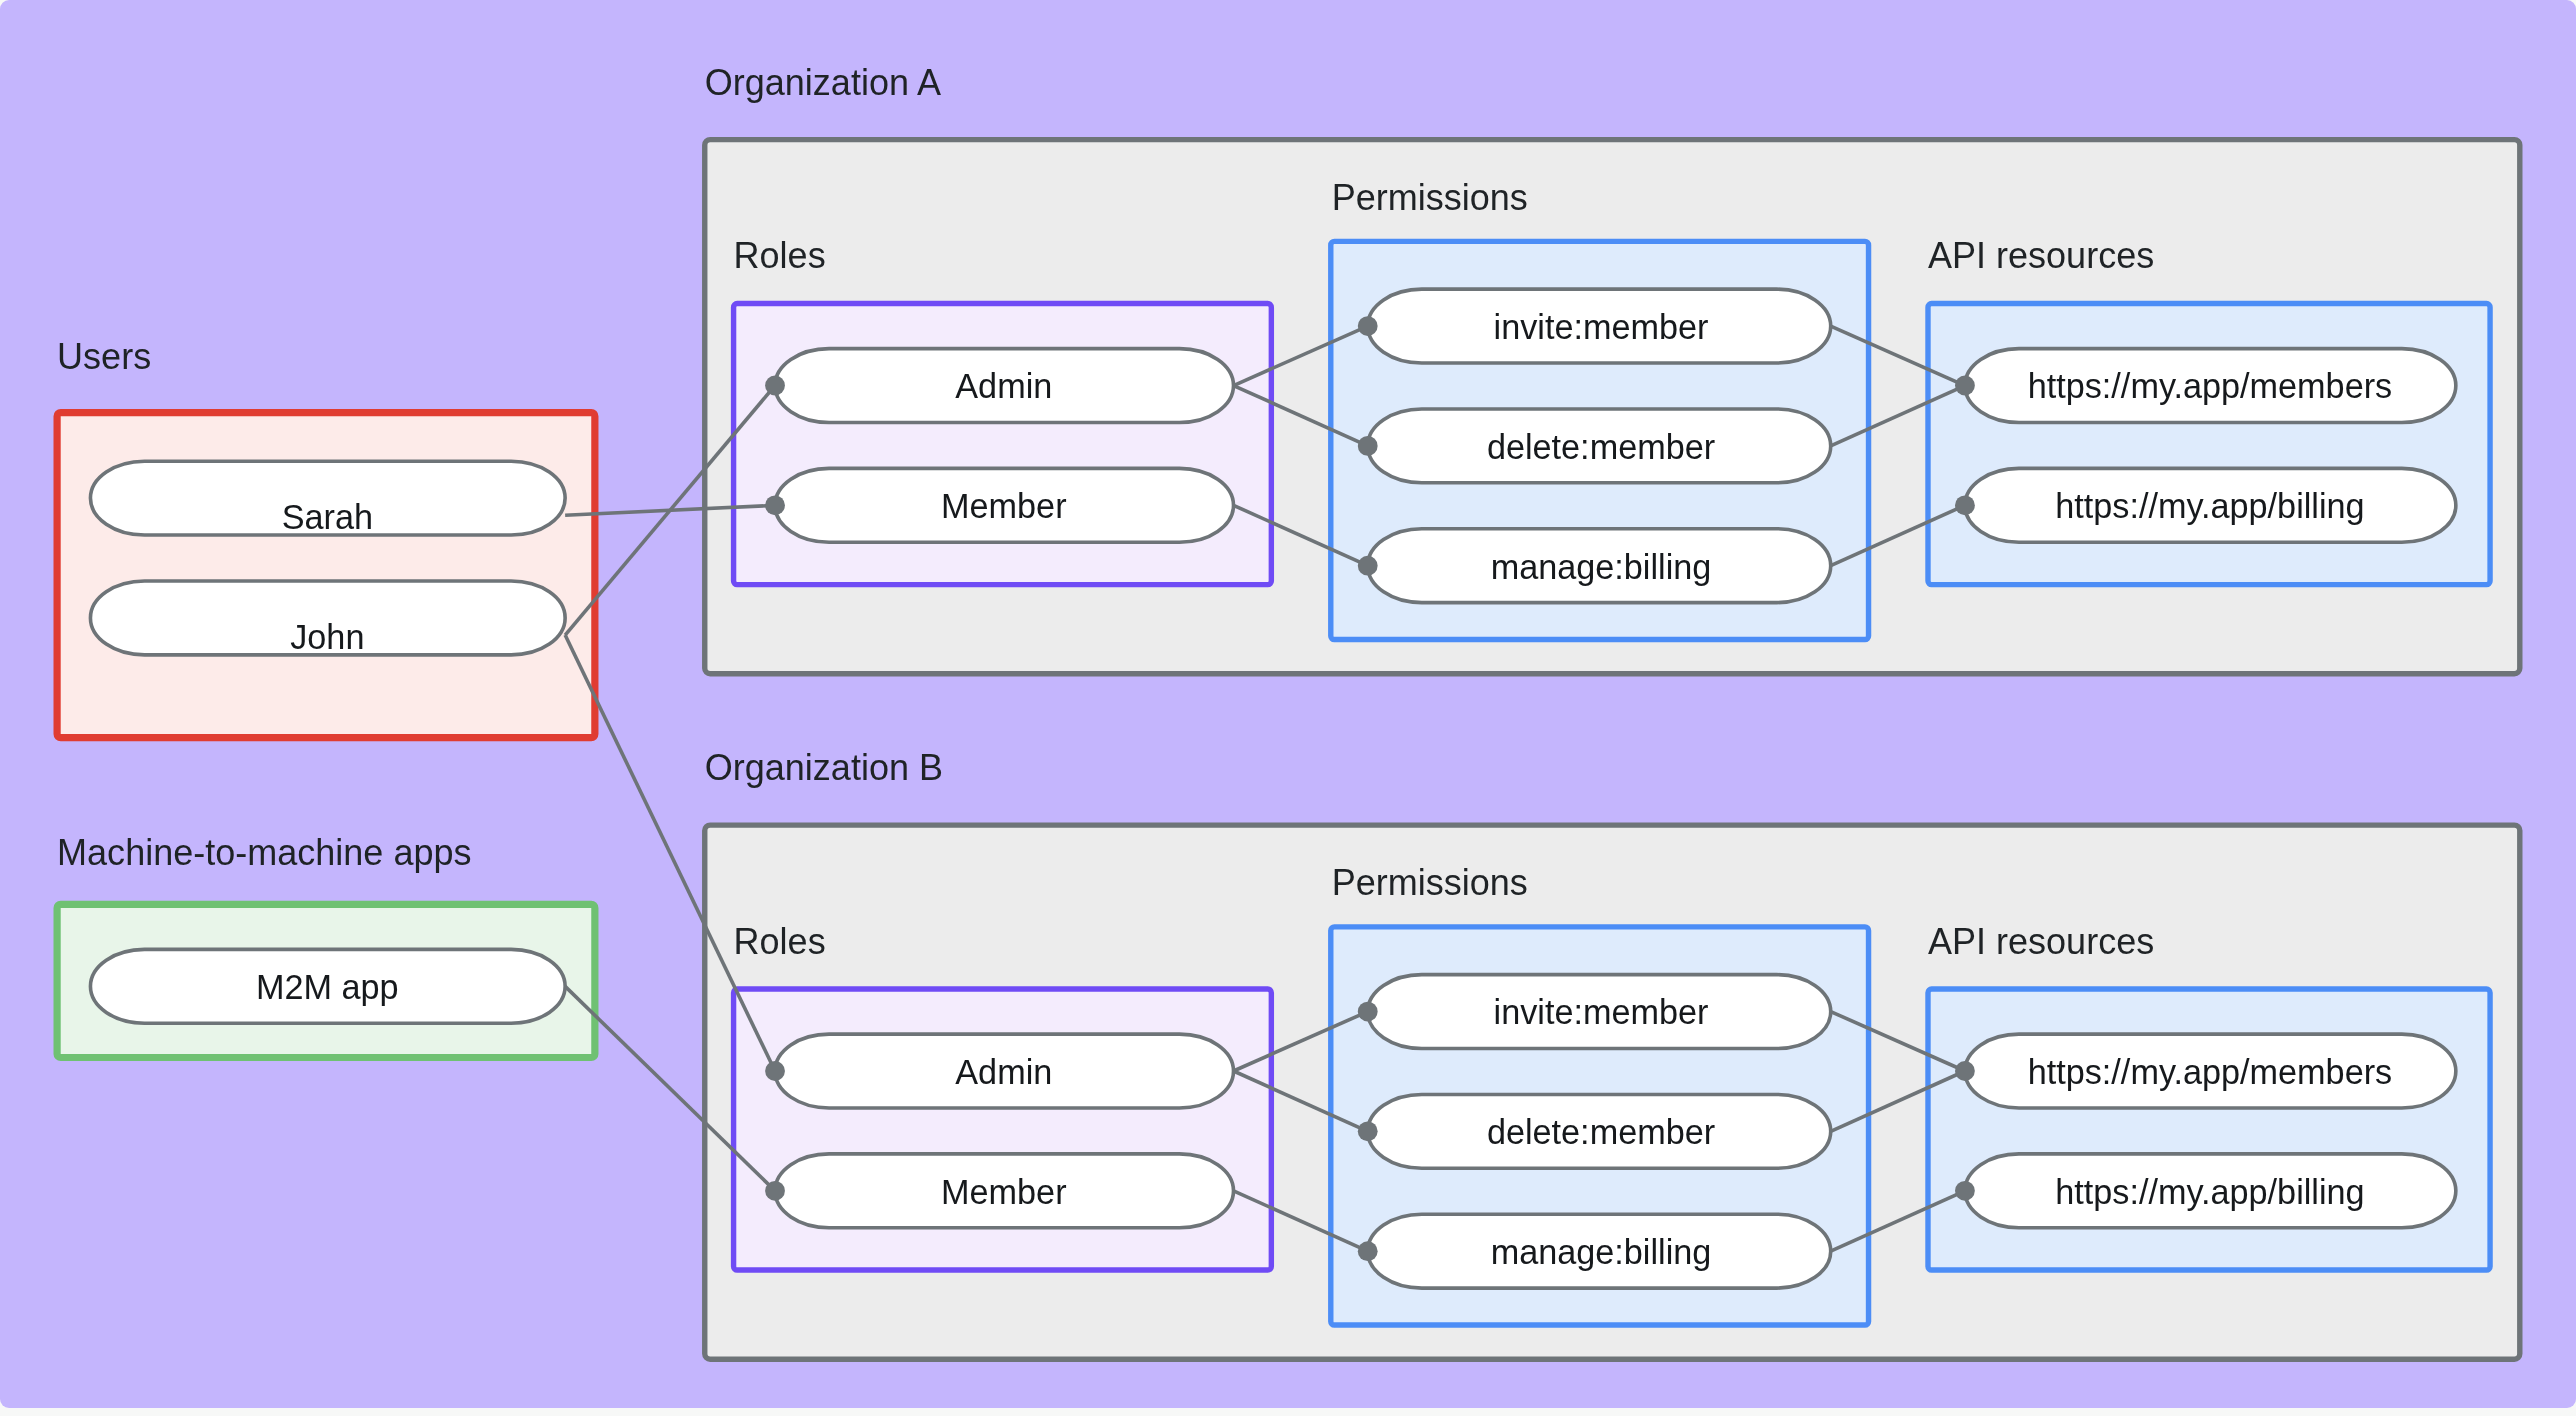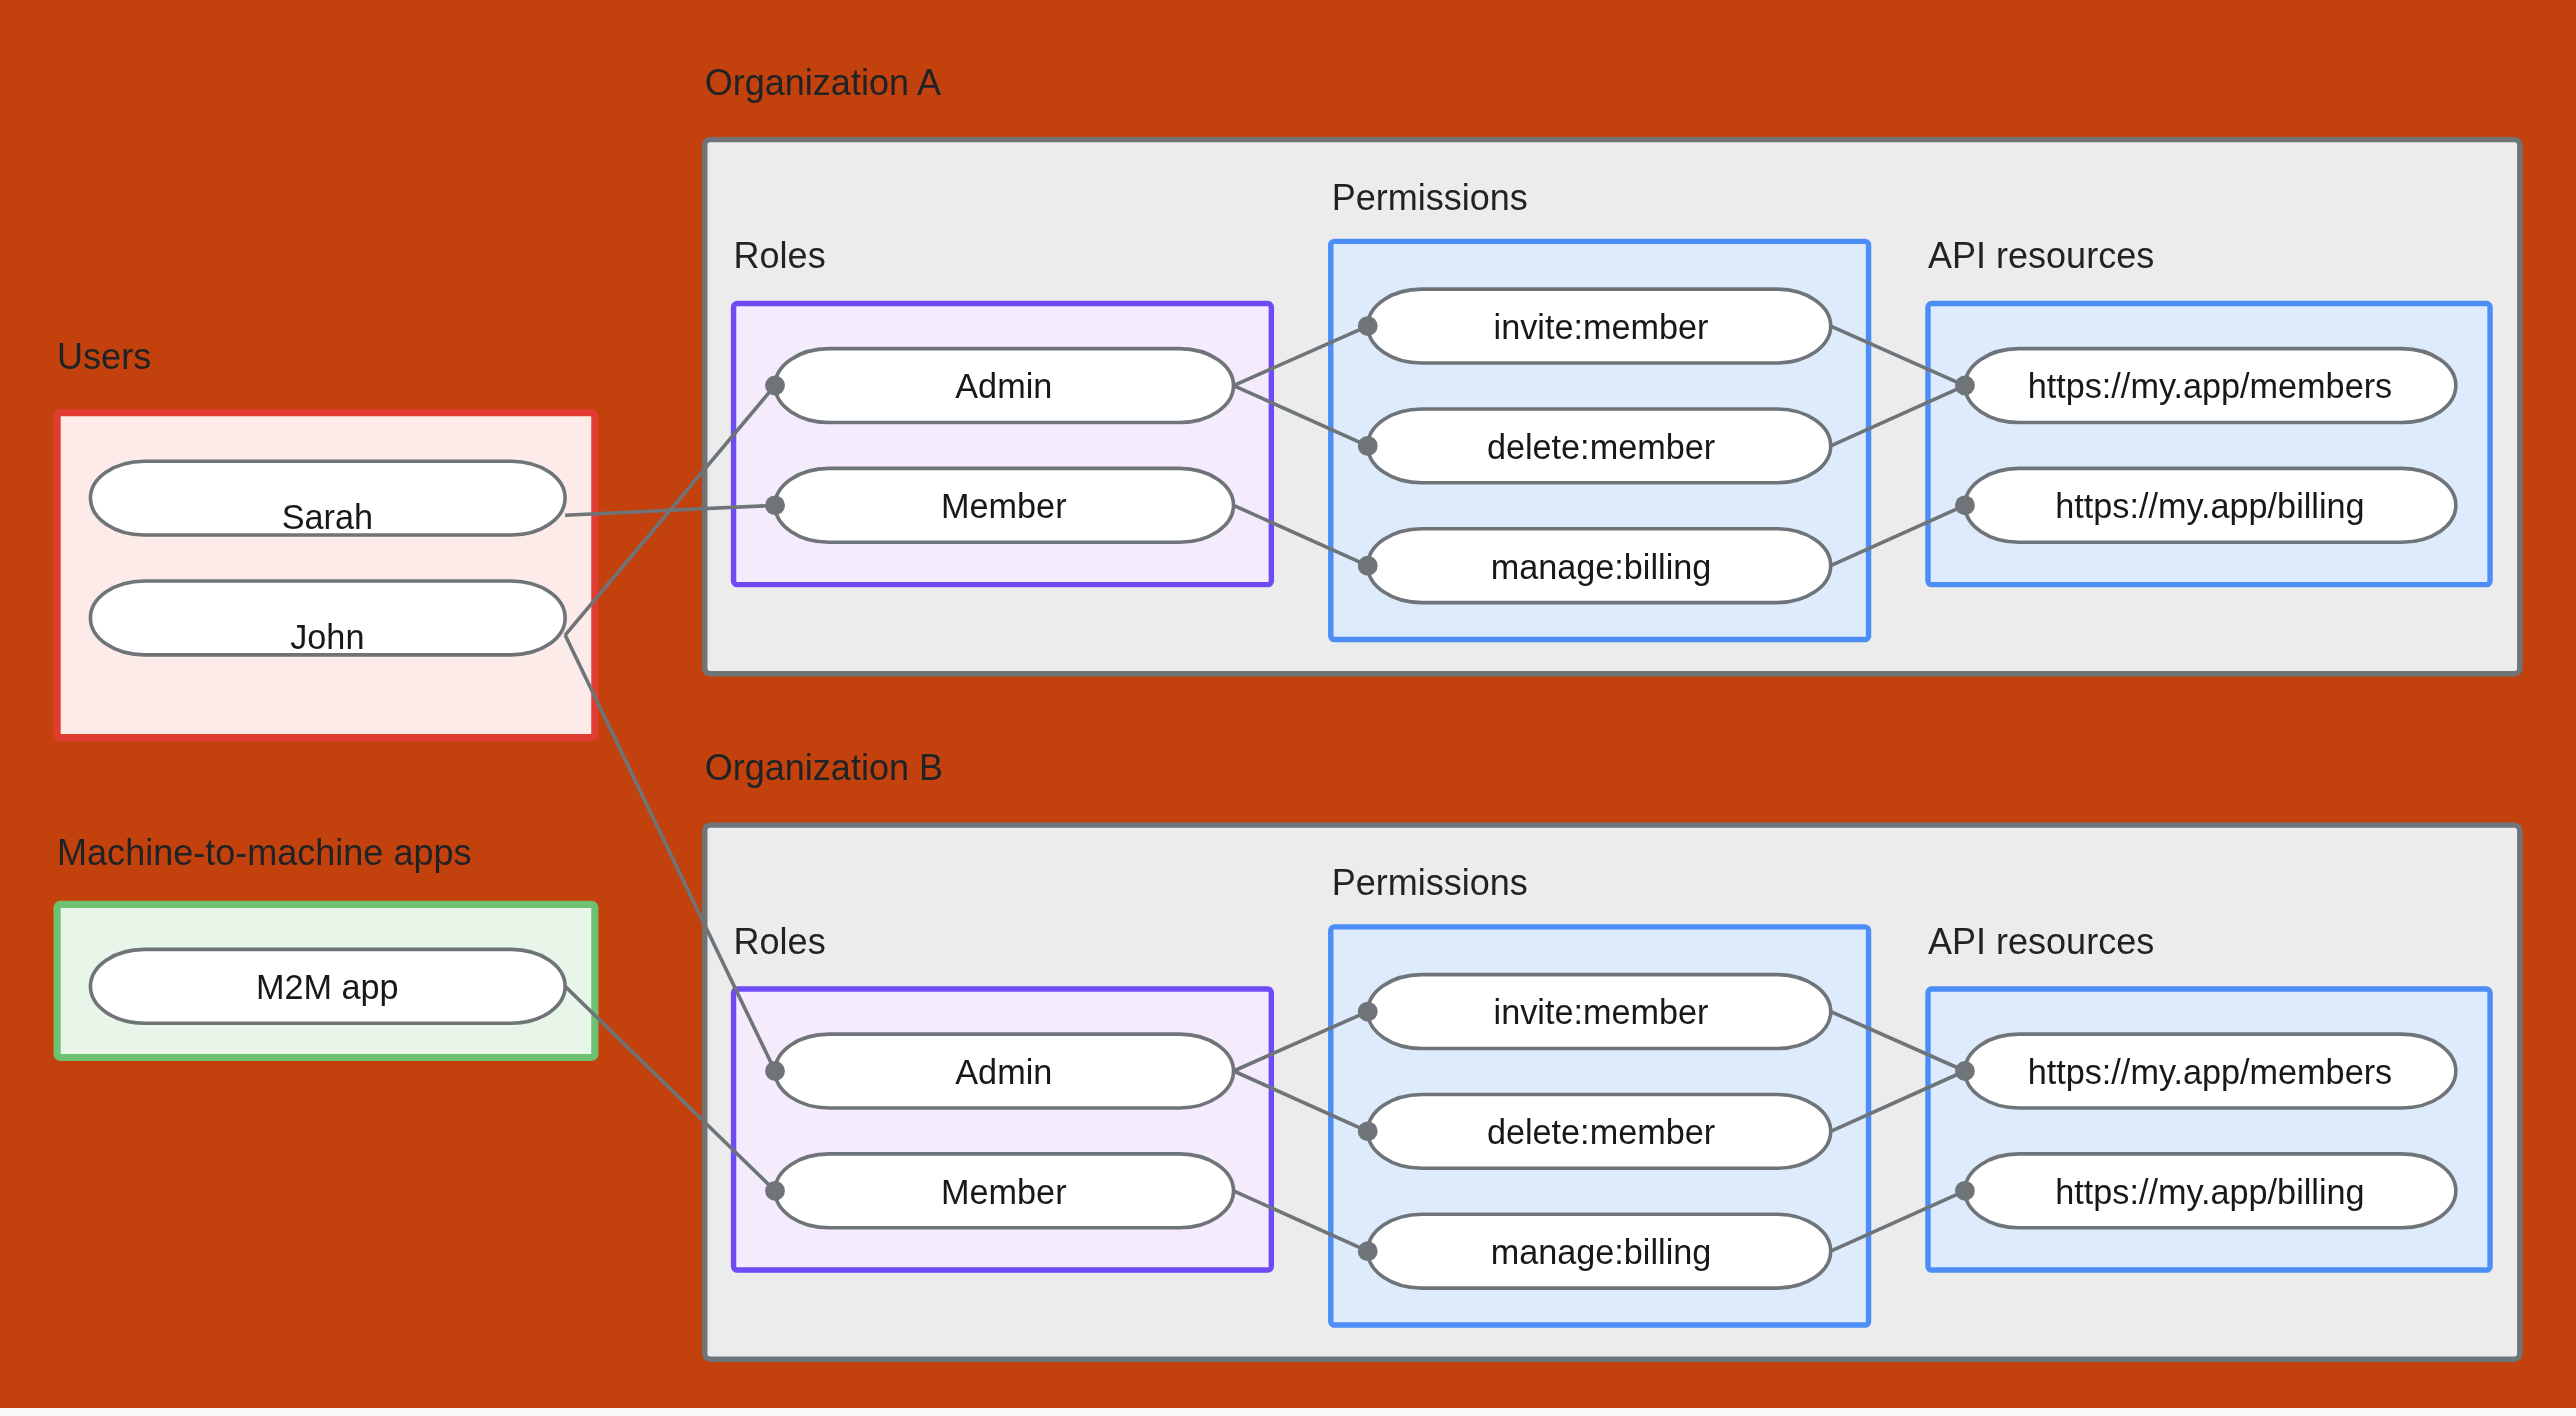--- a/index.html
+++ b/index.html
@@ -10,21 +10,22 @@
   body {
     width: 2576px;
     height: 1416px;
     overflow: hidden;
     font-family: "Liberation Sans", sans-serif;
   }
   #stage {
     position: relative;
     width: 2576px;
     height: 1408px;
-    background: #c2410c;
+    background: #c4b5fd;
+    border-radius: 9px;
   }
   svg#diagram {
     position: absolute;
     top: 0;
     left: 0;
     width: 2576px;
     height: 1416px;
     display: block;
   }
   .grp-label {

